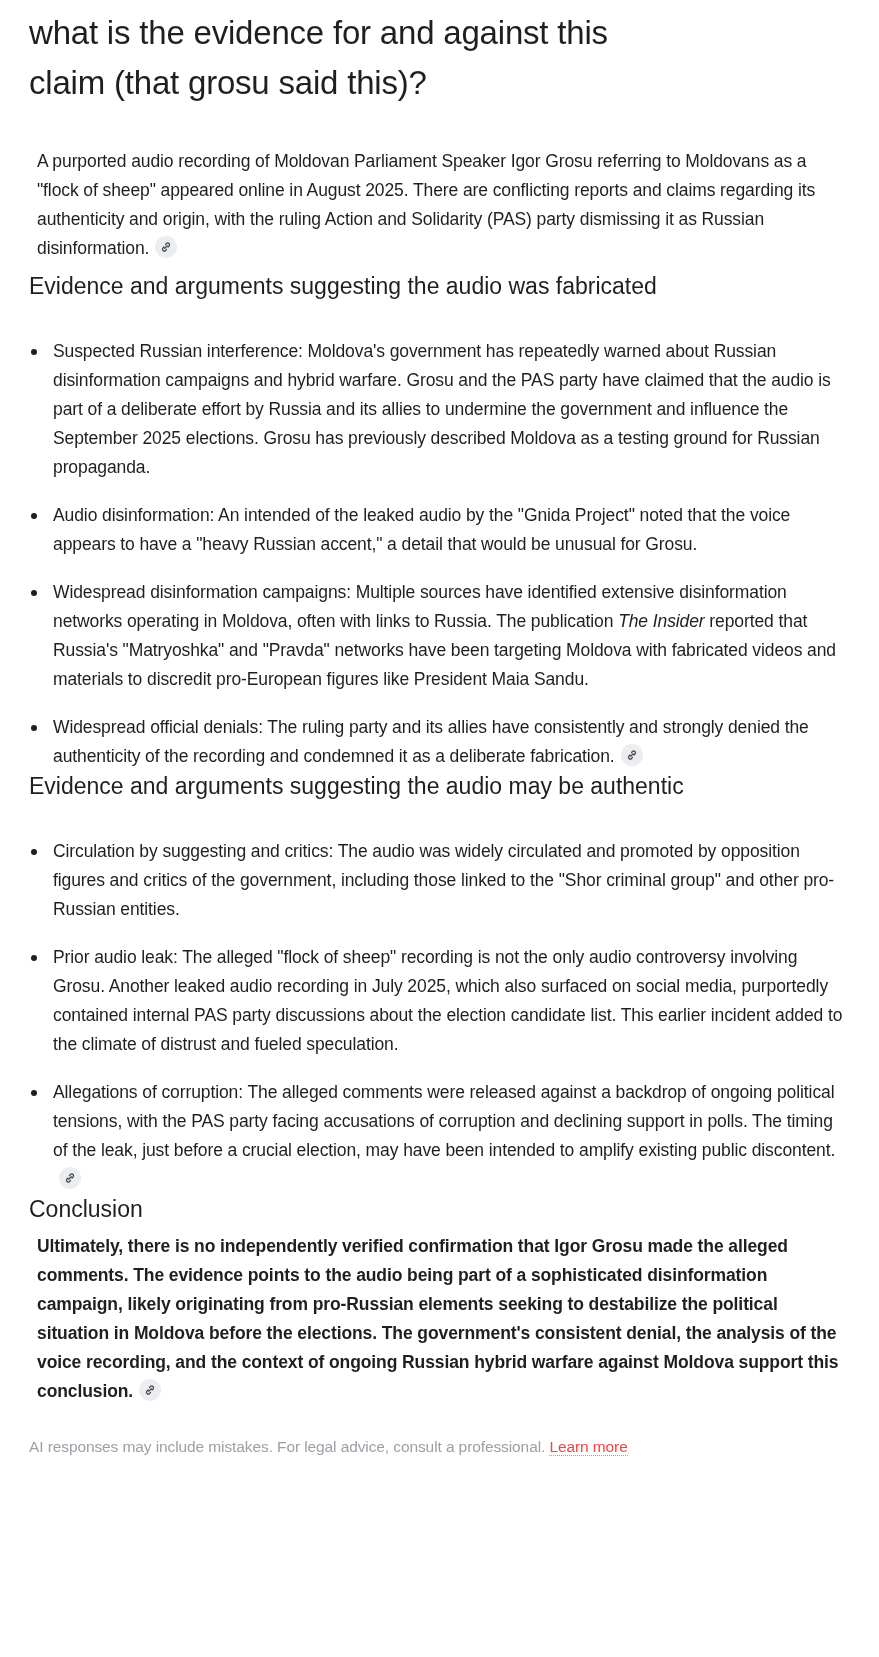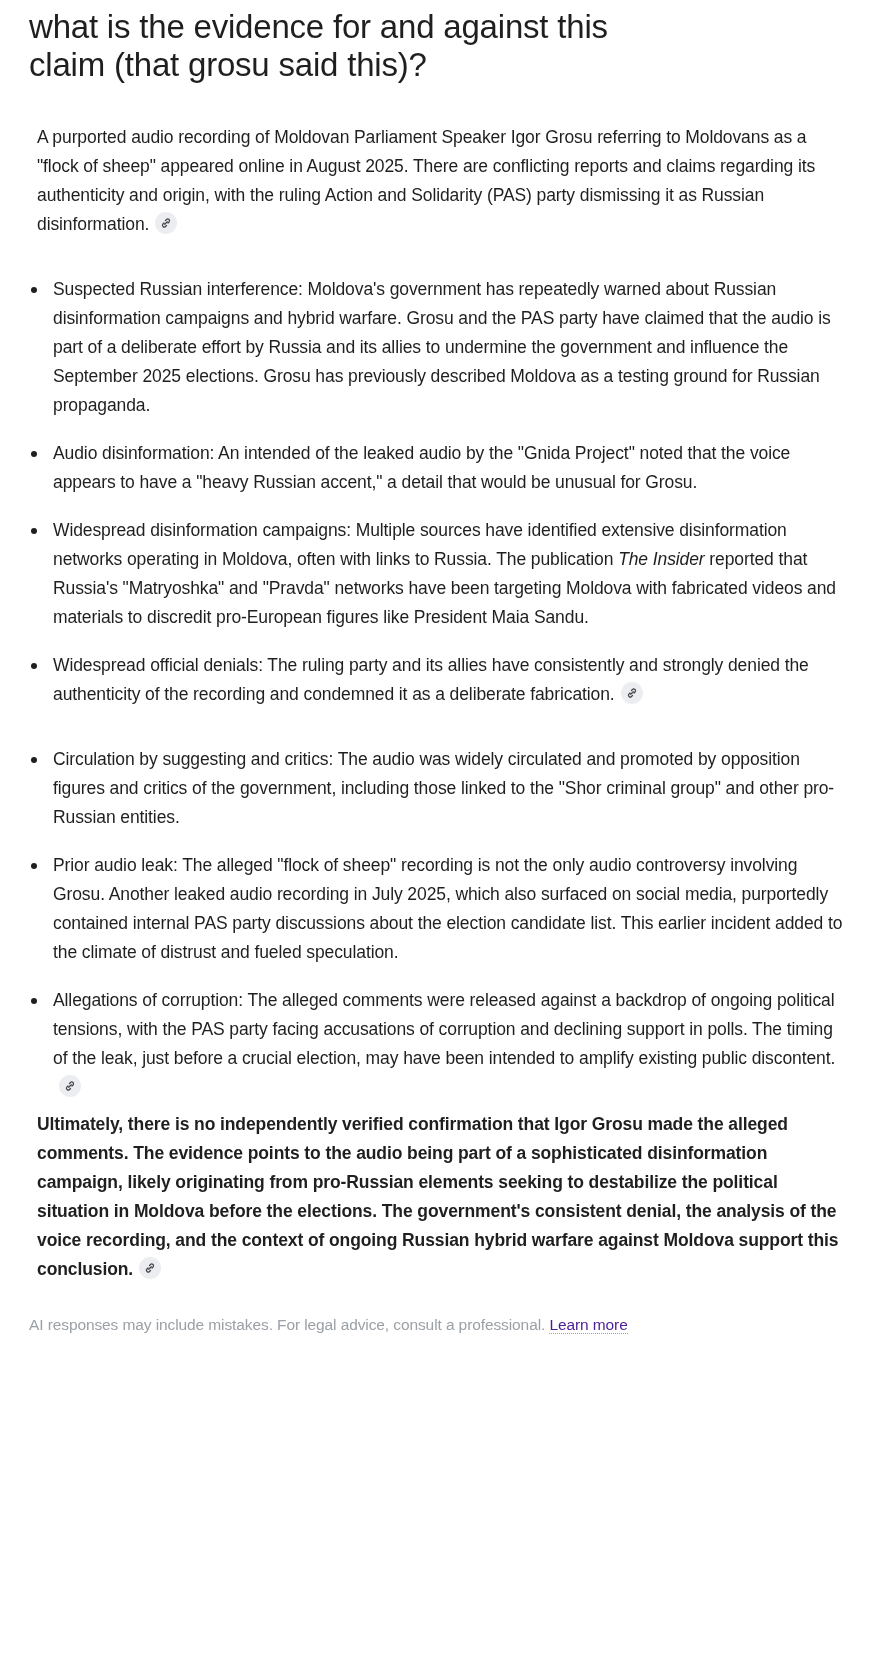--- a/index.html
+++ b/index.html
@@ -7,21 +7,21 @@
       width: 879px;
       height: 1657px;
       overflow: hidden;
       font-family: "Liberation Sans", sans-serif;
       color: #1f1f1f;
       position: relative;
     }
     .page { padding: 0 29px; }
     .query-title {
       font-size: 33px;
-      line-height: 38px;
+      line-height: 50px;
       font-weight: 400;
       color: #1f1f1f;
       margin: 0;
       padding-top: 8px;
       width: 600px;
       letter-spacing: -0.2px;
     }
     p.para {
       font-size: 17.5px;
       line-height: 29px;
@@ -78,70 +78,73 @@
     }
     .link-chip svg { position: absolute; left: 5px; top: 5px; }
     .disclaimer {
       margin-top: 30px;
       font-size: 15.5px;
       line-height: 22px;
       color: #9aa0a6;
       letter-spacing: -0.1px;
     }
     .learn-more {
-      color: #4c1d95;
+      color: #ef4444;
       text-decoration: none;
       border-bottom: 1px dotted #9aa0a6;
       cursor: pointer;
     }
   </style>
 </head>
 <body>
 
 <div class="page">
 
   <h1 class="query-title">what is the evidence for and against this claim (that grosu said this)?</h1>
 
   <p class="para intro"><span>A purported audio recording of Moldovan Parliament Speaker Igor Grosu referring to Moldovans as a "flock of sheep" appeared online in August 2025. There are conflicting reports and claims regarding its authenticity and origin, with the ruling Action and Solidarity (PAS) party dismissing it as Russian disinformation.</span><span class="link-chip"><svg width="12" height="12" viewBox="0 0 24 24">
           <path d="M9.5 14.5l5-5M8 12l-2 2a3.5 3.5 0 0 0 5 5l2-2M16 12l2-2a3.5 3.5 0 0 0-5-5l-2 2" fill="none" stroke="#444746" stroke-width="2.4" stroke-linecap="round"></path>
         </svg></span></p>
 
+  <h2 class="section s1">Evidence and arguments suggesting the audio was fabricated</h2>
 
   <ul class="bullets">
     <li>
       <span class="bullet-dot"></span><span class="lead">Suspected Russian interference:</span><span> Moldova's government has repeatedly warned about Russian disinformation campaigns and hybrid warfare. Grosu and the PAS party have claimed that the audio is part of a deliberate effort by Russia and its allies to undermine the government and influence the September 2025 elections. Grosu has previously described Moldova as a testing ground for Russian propaganda.</span>
     </li>
     <li>
       <span class="bullet-dot"></span><span class="lead">Audio disinformation:</span><span> An intended of the leaked audio by the "Gnida Project" noted that the voice appears to have a "heavy Russian accent," a detail that would be unusual for Grosu.</span>
     </li>
     <li>
       <span class="bullet-dot"></span><span class="lead">Widespread disinformation campaigns:</span><span> Multiple sources have identified extensive disinformation networks operating in Moldova, often with links to Russia. The publication </span><em>The Insider</em><span> reported that Russia's "Matryoshka" and "Pravda" networks have been targeting Moldova with fabricated videos and materials to discredit pro-European figures like President Maia Sandu.</span>
     </li>
     <li>
       <span class="bullet-dot"></span><span class="lead">Widespread official denials:</span><span> The ruling party and its allies have consistently and strongly denied the authenticity of the recording and condemned it as a deliberate fabrication.</span><span class="link-chip"><svg width="12" height="12" viewBox="0 0 24 24">
             <path d="M9.5 14.5l5-5M8 12l-2 2a3.5 3.5 0 0 0 5 5l2-2M16 12l2-2a3.5 3.5 0 0 0-5-5l-2 2" fill="none" stroke="#444746" stroke-width="2.4" stroke-linecap="round"></path>
           </svg></span>
     </li>
   </ul>
 
+  <h2 class="section s2">Evidence and arguments suggesting the audio may be authentic</h2>
 
   <ul class="bullets">
     <li>
       <span class="bullet-dot"></span><span class="lead">Circulation by suggesting and critics:</span><span> The audio was widely circulated and promoted by opposition figures and critics of the government, including those linked to the "Shor criminal group" and other pro-Russian entities.</span>
     </li>
     <li>
       <span class="bullet-dot"></span><span class="lead">Prior audio leak:</span><span> The alleged "flock of sheep" recording is not the only audio controversy involving Grosu. Another leaked audio recording in July 2025, which also surfaced on social media, purportedly contained internal PAS party discussions about the election candidate list. This earlier incident added to the climate of distrust and fueled speculation.</span>
     </li>
     <li>
       <span class="bullet-dot"></span><span class="lead">Allegations of corruption:</span><span> The alleged comments were released against a backdrop of ongoing political tensions, with the PAS party facing accusations of corruption and declining support in polls. The timing of the leak, just before a crucial election, may have been intended to amplify existing public discontent.</span><span class="link-chip"><svg width="12" height="12" viewBox="0 0 24 24">
             <path d="M9.5 14.5l5-5M8 12l-2 2a3.5 3.5 0 0 0 5 5l2-2M16 12l2-2a3.5 3.5 0 0 0-5-5l-2 2" fill="none" stroke="#444746" stroke-width="2.4" stroke-linecap="round"></path>
           </svg></span>
     </li>
   </ul>
 
+  <h2 class="section s3">Conclusion</h2>
 
   <p class="para conclusion-text"><span>Ultimately, there is no independently verified confirmation that Igor Grosu made the alleged comments. The evidence points to the audio being part of a sophisticated disinformation campaign, likely originating from pro-Russian elements seeking to destabilize the political situation in Moldova before the elections. The government's consistent denial, the analysis of the voice recording, and the context of ongoing Russian hybrid warfare against Moldova support this conclusion.</span><span class="link-chip"><svg width="12" height="12" viewBox="0 0 24 24">
           <path d="M9.5 14.5l5-5M8 12l-2 2a3.5 3.5 0 0 0 5 5l2-2M16 12l2-2a3.5 3.5 0 0 0-5-5l-2 2" fill="none" stroke="#444746" stroke-width="2.4" stroke-linecap="round"></path>
         </svg></span></p>
 
   <div class="disclaimer"><span>AI responses may include mistakes. For legal advice, consult a professional. </span><a class="learn-more">Learn more</a></div>
 
 </div>
 
 </body></html>

